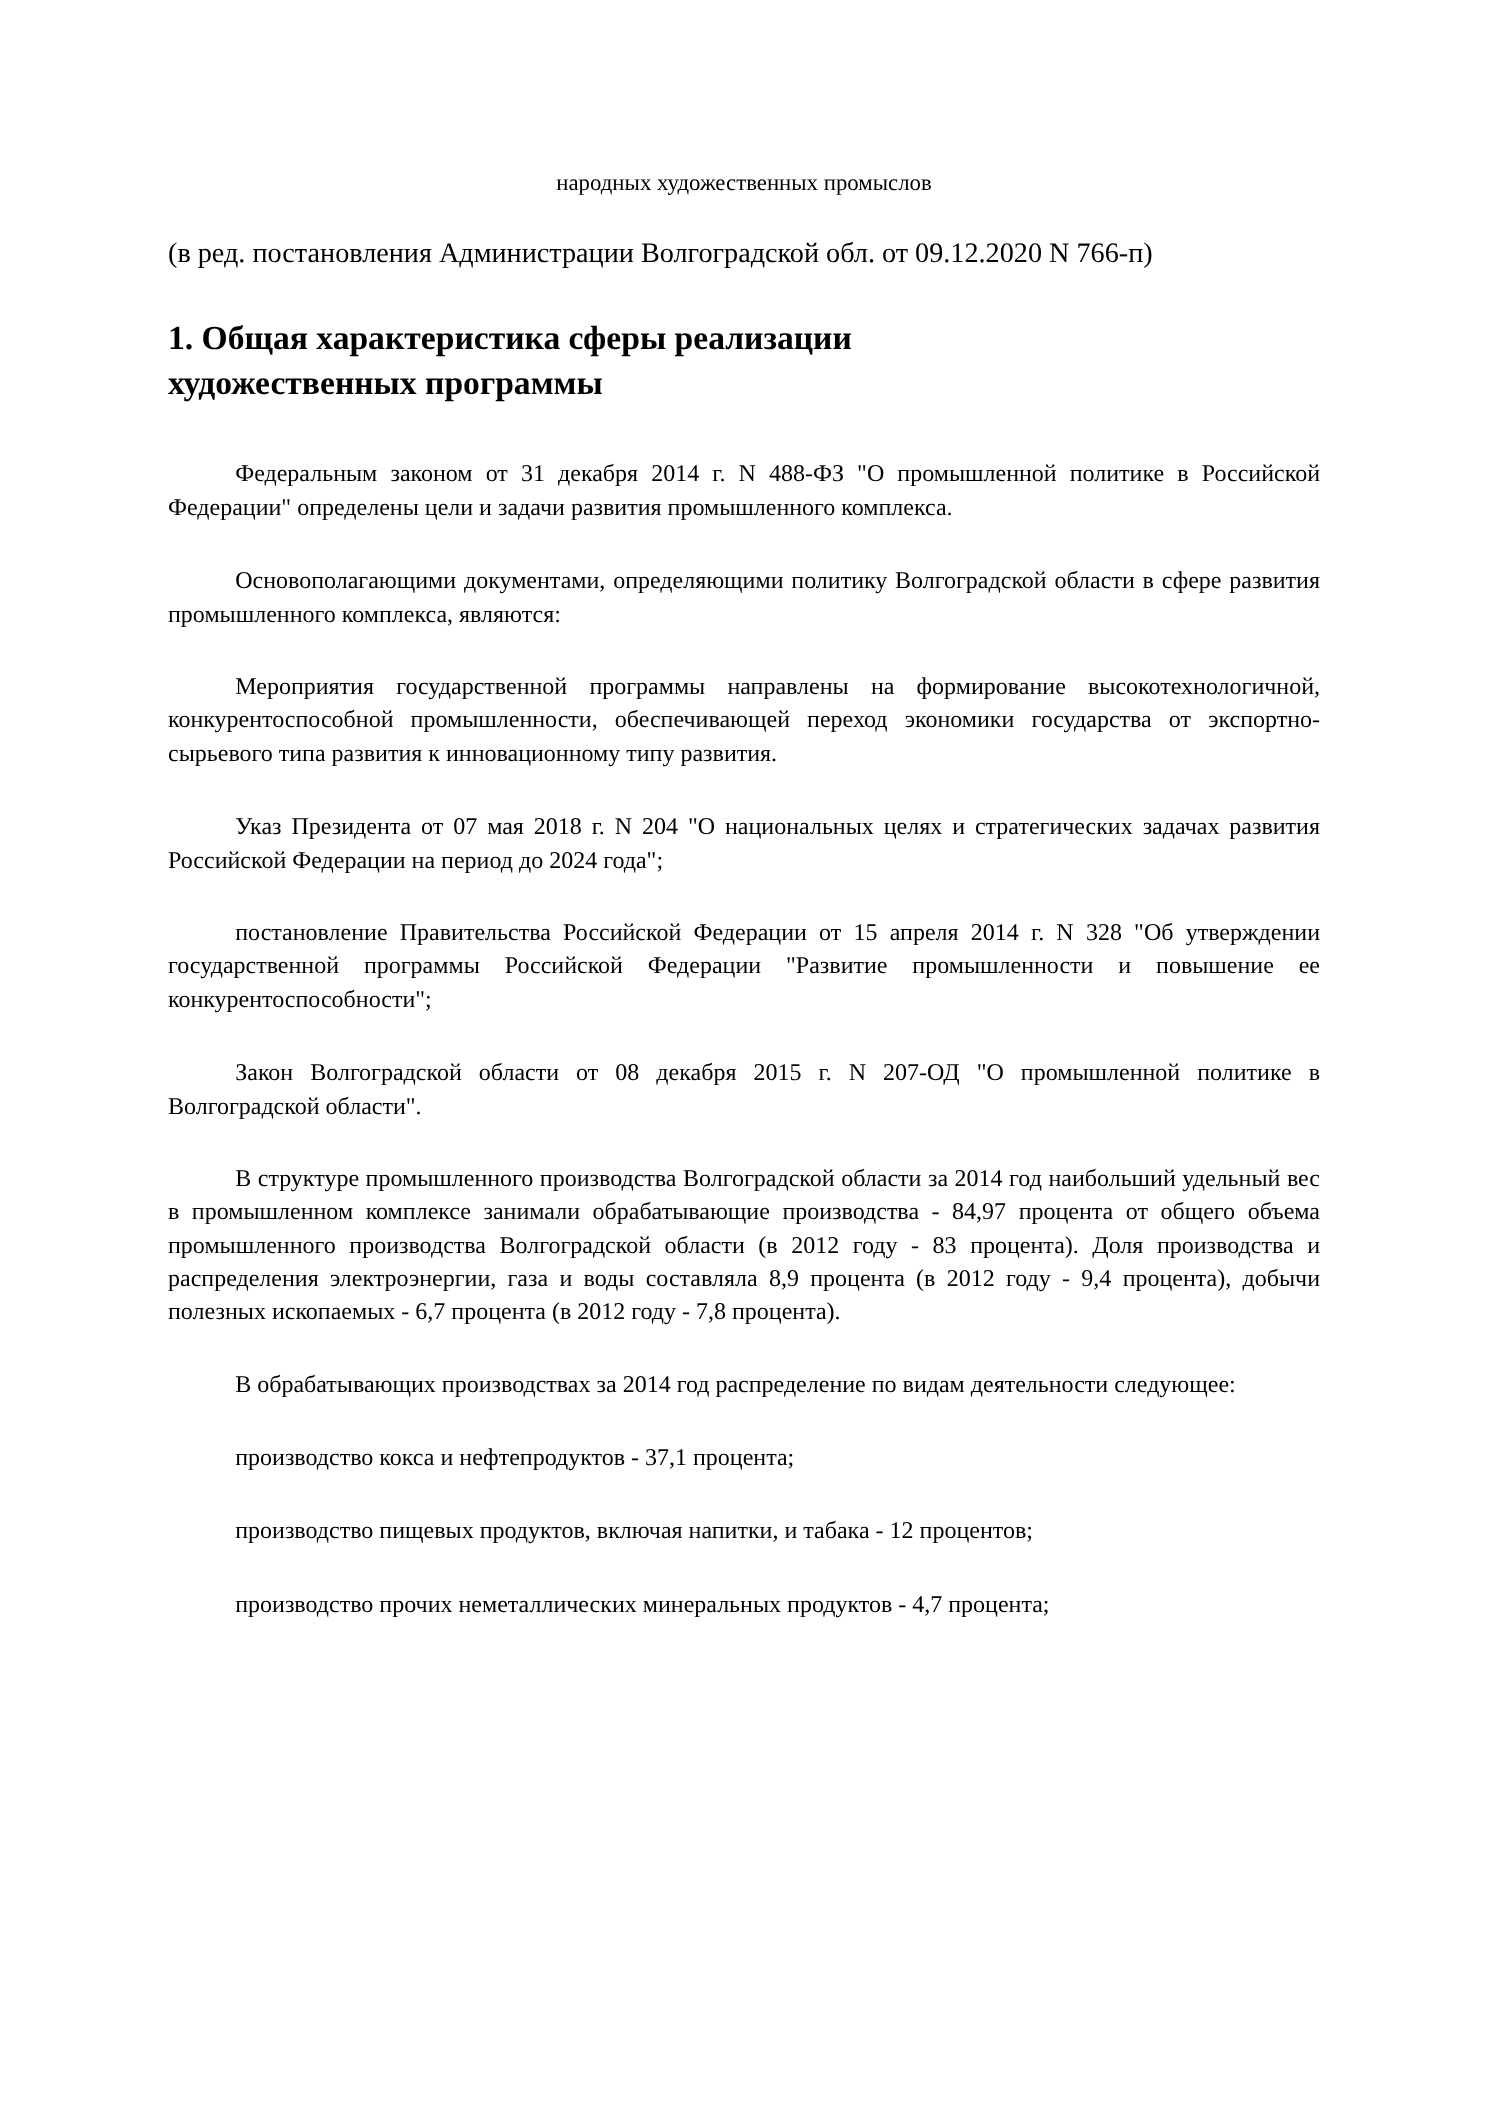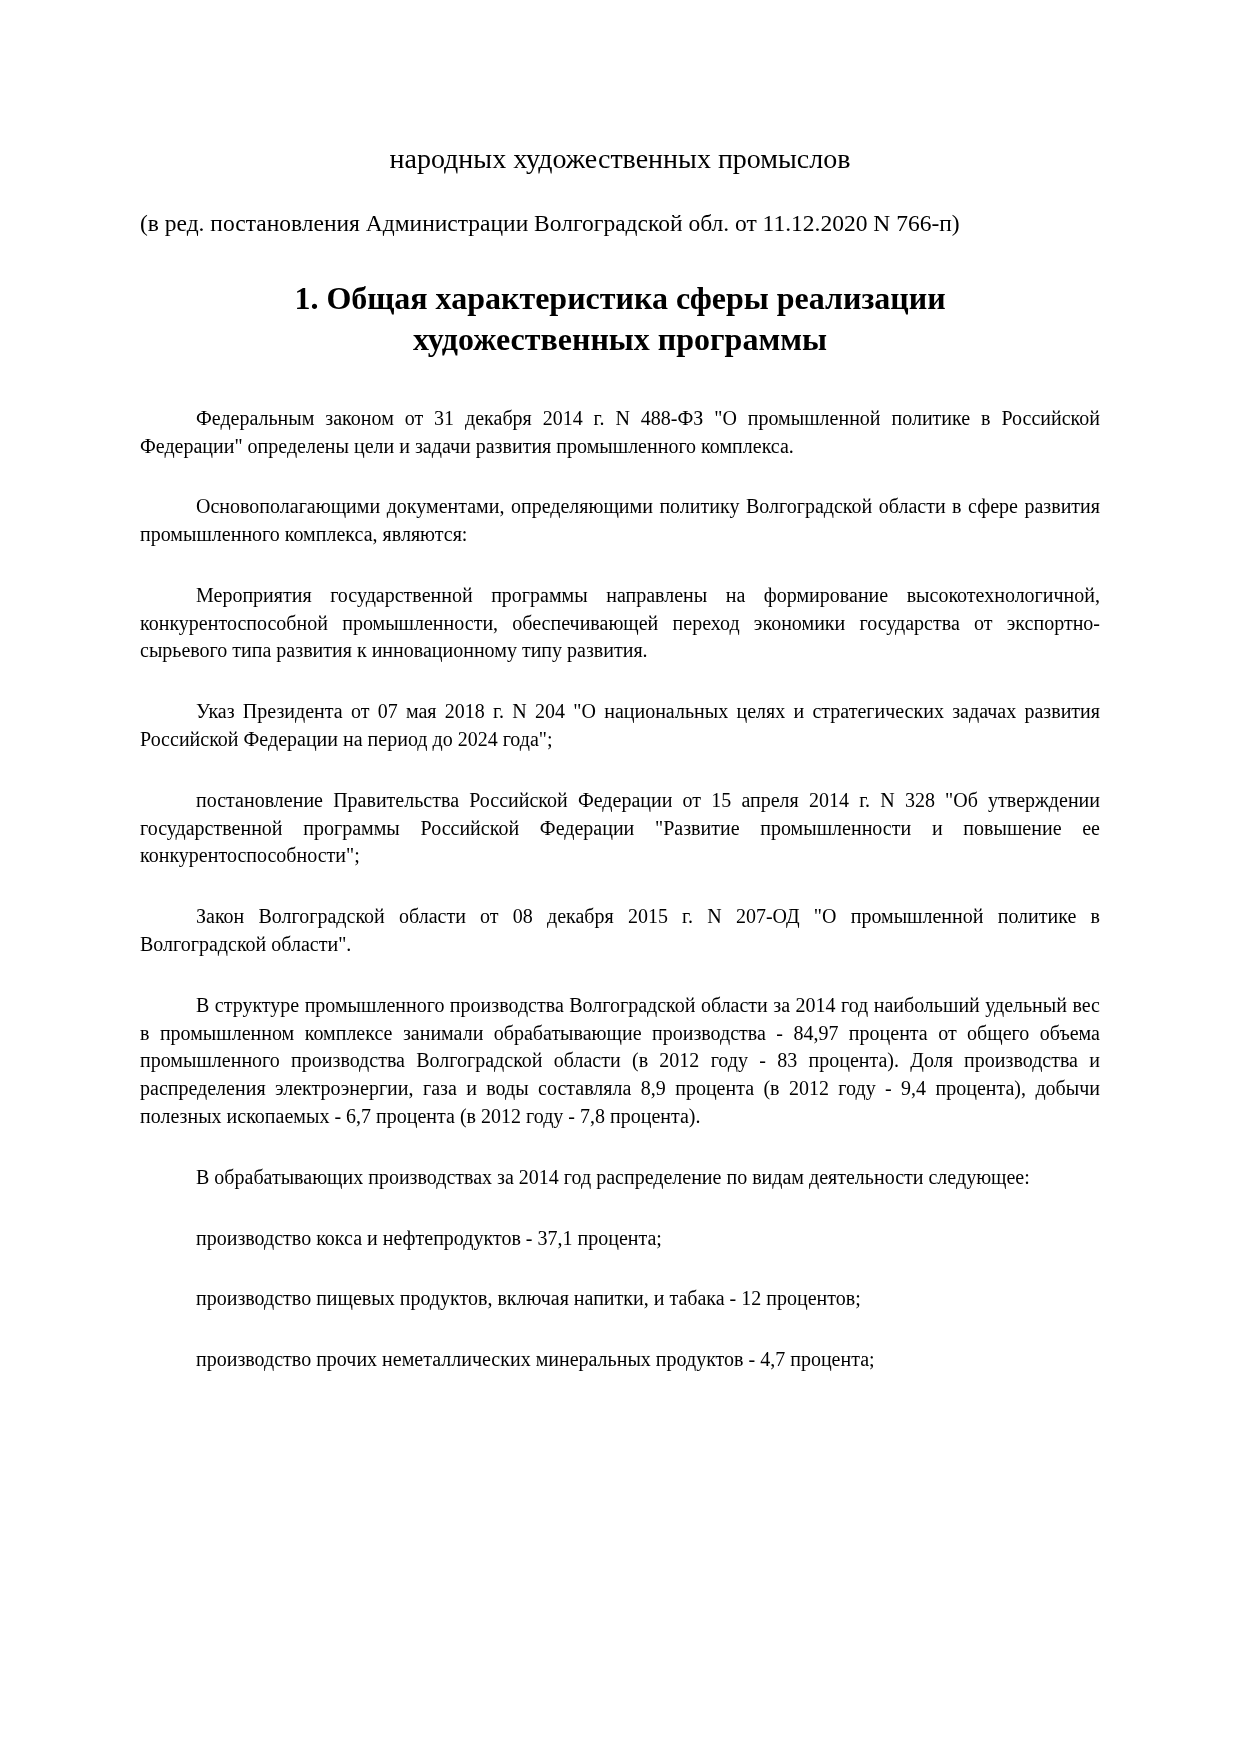--- a/index.html
+++ b/index.html
@@ -18,34 +18,34 @@
     background: #ffffff;
     box-sizing: border-box;
     padding: 140px 140px 60px 140px;
     overflow: hidden;
   }
   .doc-body {
     width: 960px;
   }
   .centered-line {
     text-align: center;
-    font-size: 28px;
+    font-size: 19px;
     line-height: 1.35;
     margin: 0 0 30px 0;
   }
   .note-line {
     text-align: left;
     font-size: 23.5px;
     line-height: 1.35;
     margin: 0 0 38px 0;
   }
   .heading {
-    text-align: center;
+    text-align: left;
     font-weight: bold;
-    font-size: 32px;
+    font-size: 28px;
     line-height: 1.3;
     margin: 0 0 44px 0;
   }
   .heading .hline {
     display: block;
   }
   p.para {
     text-align: justify;
     text-justify: inter-word;
     font-size: 20px;
@@ -59,21 +59,21 @@
   }
 </style>
 </head>
 <body>
 
 <div class="page">
   <div class="doc-body">
 
     <div class="centered-line">народных художественных промыслов</div>
 
-    <div class="note-line">(в ред. постановления Администрации Волгоградской обл. от 11.12.2020 N 766-п)</div>
+    <div class="note-line">(в ред. постановления Администрации Волгоградской обл. от 09.12.2020 N 766-п)</div>
 
     <div class="heading">
       <span class="hline">1. Общая характеристика сферы реализации</span>
       <span class="hline">художественных программы</span>
     </div>
 
     <p class="para">Федеральным законом от 31 декабря 2014 г. N 488-ФЗ "О промышленной политике в Российской Федерации" определены цели и задачи развития промышленного комплекса.</p>
     <p class="para">Основополагающими документами, определяющими политику Волгоградской области в сфере развития промышленного комплекса, являются:</p>
     <p class="para">Мероприятия государственной программы направлены на формирование высокотехнологичной, конкурентоспособной промышленности, обеспечивающей переход экономики государства от экспортно-сырьевого типа развития к инновационному типу развития.</p>
     <p class="para">Указ Президента от 07 мая 2018 г. N 204 "О национальных целях и стратегических задачах развития Российской Федерации на период до 2024 года";</p>

